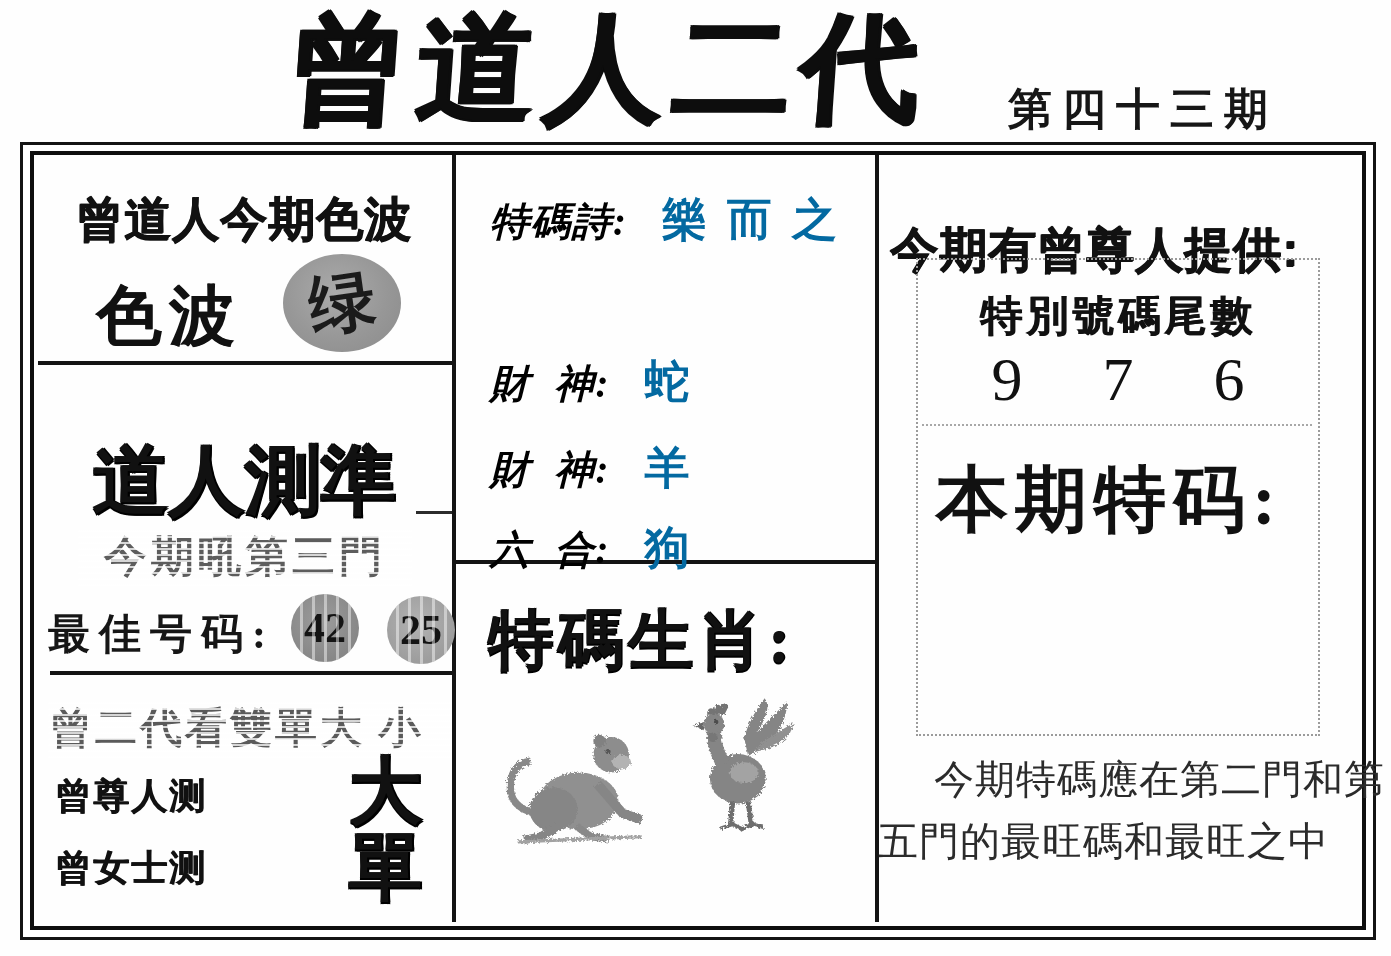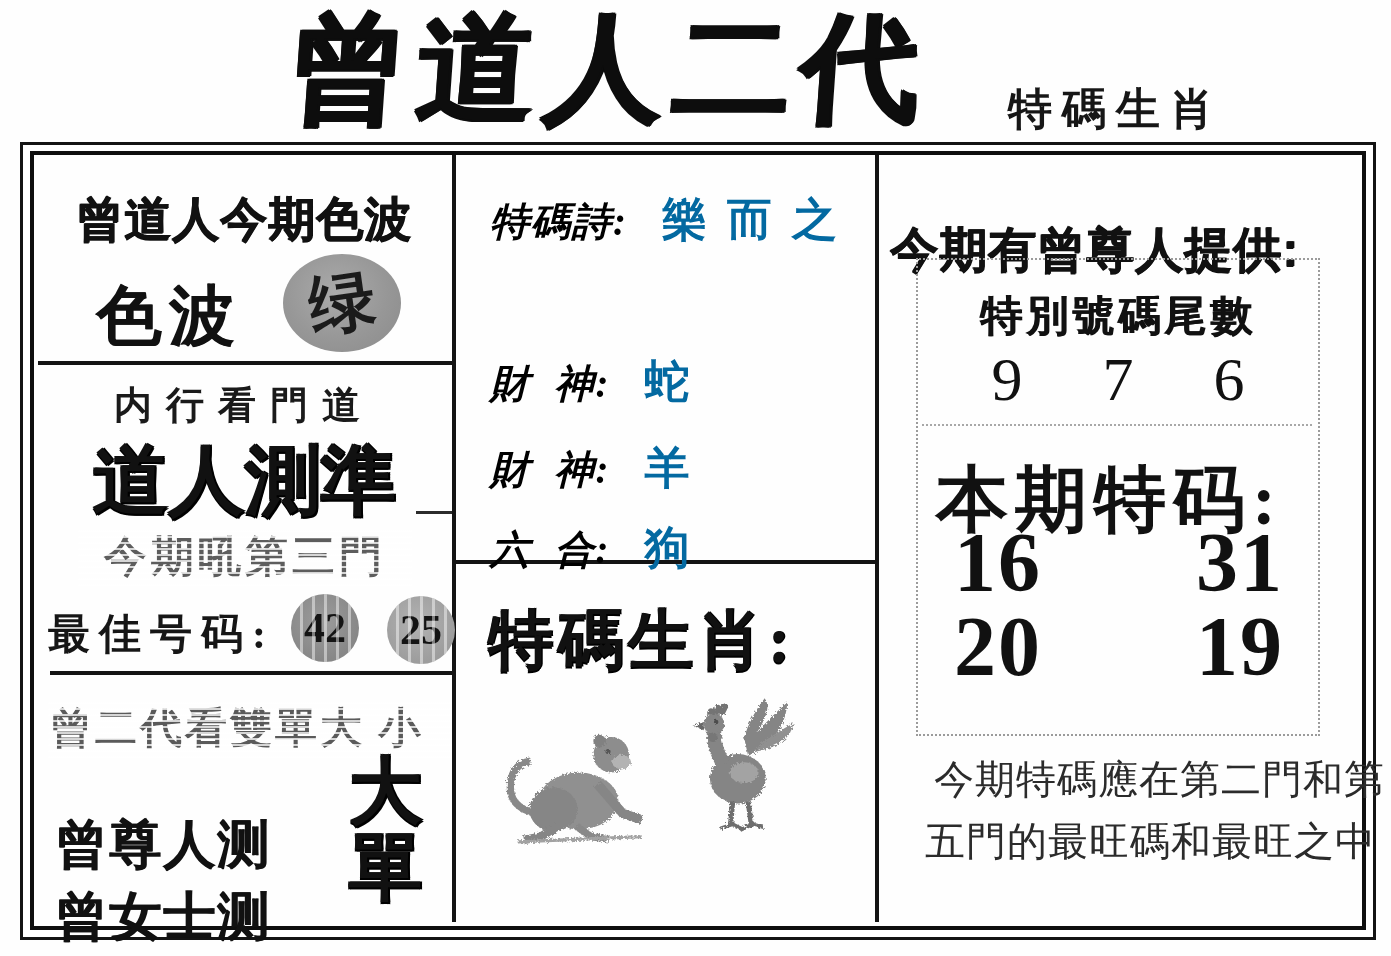--- a/index.html
+++ b/index.html
@@ -51,22 +51,22 @@
     font-weight:700;letter-spacing:4px;color:#5d5d5d;white-space:nowrap;}
   .best-label{left:48px;top:606px;font-size:42px;font-weight:700;letter-spacing:9px;
     white-space:nowrap;color:#161616;font-family:Liberation Serif, serif;}
   .num-badge{width:68px;height:68px;border-radius:50%;display:flex;align-items:center;
     justify-content:center;font-size:42px;font-weight:700;color:#141414;}
   .badge-42{left:291px;top:594px;background:radial-gradient(circle at 45% 40%, #9c9c9c, #878787 70%);}
   .badge-25{left:387px;top:596px;background:radial-gradient(circle at 45% 40%, #b2b2b2, #9d9d9d 70%);}
 
   .parity-heading{left:50px;top:700px;width:400px;font-size:42px;font-weight:700;
     letter-spacing:3px;color:#5a5a5a;white-space:nowrap;}
-  .pred-label{font-size:52px;font-weight:900;letter-spacing:2px;white-space:nowrap;
-    font-family:"Liberation Sans","DejaVu Sans",sans-serif;text-shadow:1px 0 #111;margin-top:38px;}
+  .pred-label{font-size:36px;font-weight:900;letter-spacing:2px;white-space:nowrap;
+    font-family:"Liberation Sans","DejaVu Sans",sans-serif;text-shadow:1px 0 #111;}
   .pred1{left:55px;top:772px;}
   .pred2{left:55px;top:844px;}
   .pred-value{font-size:74px;font-weight:900;line-height:70px;
     font-family:"Liberation Sans","DejaVu Sans",sans-serif;
     text-shadow:2px 0 #000,0 2px #000,2px 2px #000;}
   .val1{left:348px;top:756px;}
   .val2{left:348px;top:832px;}
 
   
   .streaks{overflow:visible;}
@@ -102,46 +102,45 @@
   .tail-digits{left:0;top:84px;width:100%;display:flex;justify-content:center;gap:80px;
     font-size:62px;font-weight:500;}
   .tail-divider{left:4px;top:164px;width:390px;border-top:2px dotted #a8a8a8;height:0;}
   .special-label{left:18px;top:192px;font-size:72px;font-weight:700;letter-spacing:7px;white-space:nowrap;}
   .special-grid{left:36px;top:262px;width:330px;display:grid;
     grid-template-columns:1fr 1fr;row-gap:2px;column-gap:10px;}
   .special-grid span{font-size:84px;font-weight:600;line-height:82px;letter-spacing:2px;}
   .sg-right{text-align:right;}
   .footer-line{white-space:nowrap;font-size:40px;font-weight:500;color:#2b2b2b;letter-spacing:1px;}
   .fl1{left:934px;top:752px;}
-  .fl2{left:878px;top:814px;margin-left:47px;}
+  .fl2{left:878px;top:814px;}
 </style>
 </head>
 <body>
 
 <div class="page">
 
   <div class="abs main-title">曾道人二代</div>
-  <div class="abs issue">特碼生肖</div>
+  <div class="abs issue">第四十三期</div>
 
   <div class="abs outer-frame"></div>
   <div class="abs inner-frame"></div>
   <div class="abs vline vline1"></div>
   <div class="abs vline vline2"></div>
   <div class="abs hline hl-left1"></div>
   <div class="abs hline hl-left2"></div>
   <div class="abs hline hl-mid"></div>
   <div class="abs stub"></div>
 
   <div class="abs sebo-heading">曾道人今期色波</div>
   <div class="abs sebo-label">色波</div>
   <div class="abs sebo-badge">
     <span>绿</span>
   </div>
 
-  <div class="abs insider-line">内行看門道</div>
   <div class="abs daoren-headline">道人測準</div>
   <div class="abs roar-line streaks">今期吼第三門</div>
 
   <div class="abs best-label">最佳号码:</div>
   <div class="abs num-badge badge-42 vstreaks">
     <span>42</span>
   </div>
   <div class="abs num-badge badge-25 vstreaks">
     <span>25</span>
   </div>
@@ -216,24 +215,18 @@
 
   <div class="abs tail-box">
     <div class="abs tail-title">特別號碼尾數</div>
     <div class="abs tail-digits">
       <span>9</span>
       <span>7</span>
       <span>6</span>
     </div>
     <div class="abs tail-divider"></div>
     <div class="abs special-label">本期特码:</div>
-    <div class="abs special-grid">
-      <span>16</span>
-      <span class="sg-right">31</span>
-      <span>20</span>
-      <span class="sg-right">19</span>
-    </div>
   </div>
 
   <div class="abs footer-line fl1">今期特碼應在第二門和第</div>
   <div class="abs footer-line fl2">五門的最旺碼和最旺之中</div>
 
 </div>
 
 </body></html>

